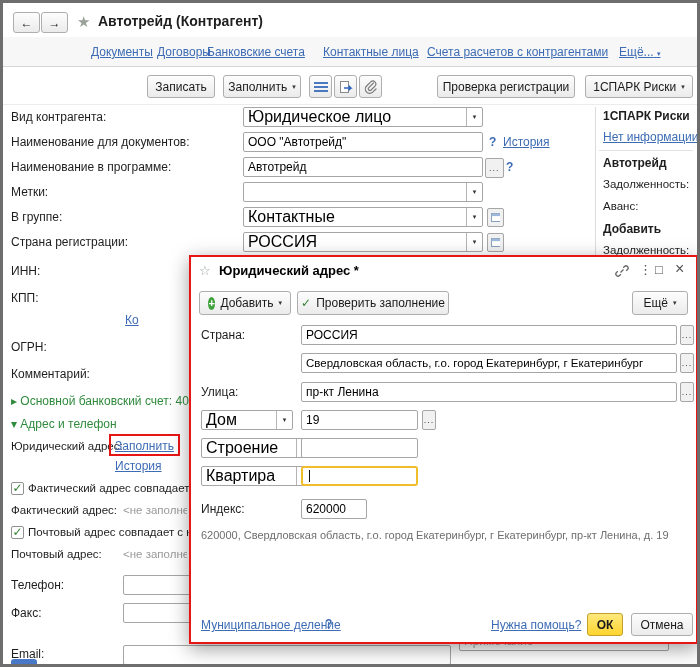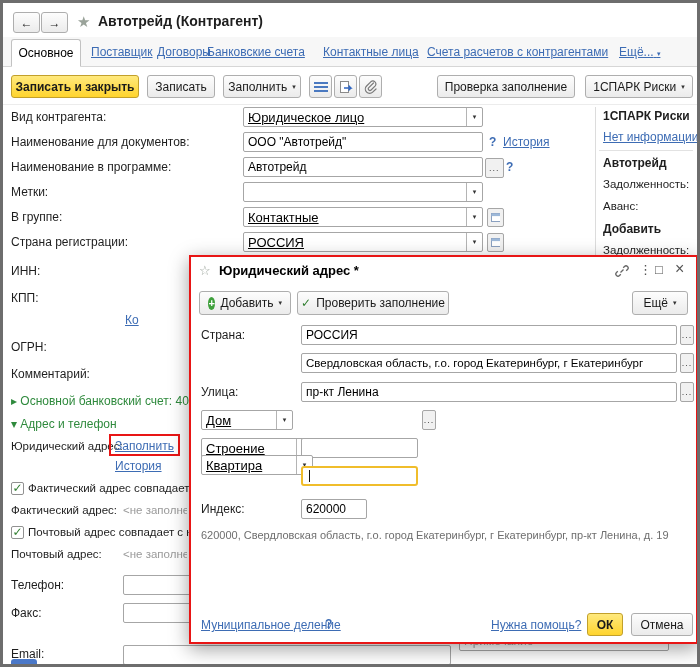--- a/index.html
+++ b/index.html
@@ -5,21 +5,21 @@
   html,body{margin:0;padding:0;background:#fff;}
   #app{position:relative;width:700px;height:667px;border:3px solid #6d6d6d;box-sizing:border-box;
        background:#fff;overflow:hidden;font-family:"Liberation Sans","DejaVu Sans",sans-serif;}
   .abs{position:absolute;}
   .lbl{position:absolute;font-size:12px;color:#1e1e1e;white-space:nowrap;}
   .small{font-size:11.5px;}
   .inp{position:absolute;box-sizing:border-box;height:20px;border:1px solid #a6a6a6;border-radius:2px;
        background:#fff;font-size:12px;padding:0 4px;font-family:inherit;color:#000;outline:none;}
   .sel{position:absolute;box-sizing:border-box;height:20px;border:1px solid #a6a6a6;border-radius:2px;
        background:#fff;display:flex;align-items:center;}
-  .sel .v{flex:1;font-size:13px;padding-left:4px;white-space:nowrap;overflow:hidden;text-decoration:underline;}
+  .sel .v{flex:1;font-size:16px;padding-left:4px;white-space:nowrap;overflow:hidden;}
   .sel .dd{width:15px;height:100%;border-left:1px solid #b4b4b4;display:flex;align-items:center;
        justify-content:center;font-size:7px;color:#333;}
   .btn{position:absolute;box-sizing:border-box;height:23px;background:linear-gradient(#fdfdfd,#ebebeb);
        border:1px solid #aeaeae;border-radius:3px;font-size:12px;color:#1a1a1a;display:flex;
        align-items:center;justify-content:center;gap:5px;padding:0 8px;white-space:nowrap;}
   .btn .car{font-size:7px;color:#333;}
   .yellow{background:linear-gradient(#ffe97d,#ffd42e);border-color:#c2a02b;font-weight:700;}
   .mini{position:absolute;box-sizing:border-box;height:20px;background:#f1f1f1;border:1px solid #a6a6a6;
        border-radius:2px;font-size:9px;letter-spacing:1px;color:#444;display:flex;align-items:center;
        justify-content:center;padding:0 3px;}
@@ -58,29 +58,27 @@
       <span>←</span>
     </div>
   <div class="btn" style="left:38px;top:9px;width:27px;height:21px;padding:0">
       <span>→</span>
     </div>
   <span class="star" style="left:74px;top:10px">★</span>
   <div class="lbl bold" style="left:95px;top:10px;font-size:14px">Автотрейд (Контрагент)</div>
 
   <div class="tabsbg"></div>
   <div class="hline" style="left:0;top:63px;width:694px"></div>
-  <div class="tabactive" style="left:8px;top:36px;width:70px;height:28px;line-height:27px">Основное</div>
-  <a class="tablink" style="left:88px;top:42px">Поставщик</a>
+  <a class="tablink" style="left:88px;top:42px">Документы</a>
   <a class="tablink" style="left:154px;top:42px">Договоры</a>
   <a class="tablink" style="left:204px;top:42px">Банковские счета</a>
   <a class="tablink" style="left:320px;top:42px">Контактные лица</a>
   <a class="tablink" style="left:424px;top:42px">Счета расчетов с контрагентами</a>
   <a class="tablink" style="left:616px;top:42px"><span>Ещё...</span> <span style="font-size:7px;text-decoration:none">▾</span></a>
 
-  <div class="btn yellow" style="left:8px;top:72px;width:128px">Записать и закрыть</div>
   <div class="btn" style="left:144px;top:72px;width:68px">Записать</div>
   <div class="btn" style="left:220px;top:72px;width:78px">
       <span>Заполнить</span>
       <span class="car">▾</span>
     </div>
   <div class="btn" style="left:306px;top:72px;width:23px;padding:0">
     <svg width="14" height="12">
         <g fill="#4a79c0">
           <rect x="0" y="1" width="14" height="2"></rect>
           <rect x="0" y="5" width="14" height="2"></rect>
@@ -92,21 +90,21 @@
     <svg width="14" height="14">
         <rect x="1.5" y="1.5" width="8" height="11" fill="#fff" stroke="#8a8a8a"></rect>
         <path d="M5 8 h7 l-2.5 -2.5 M12 8 l-2.5 2.5" stroke="#2f66c2" fill="none" stroke-width="1.4"></path>
       </svg>
   </div>
   <div class="btn" style="left:356px;top:72px;width:23px;padding:0">
     <svg width="13" height="14" viewBox="0 0 13 14">
         <path d="M9.5 3 L4.8 7.7 a1.6 1.6 0 0 0 2.3 2.3 L11.2 5.8 a3 3 0 0 0 -4.2 -4.2 L2.6 6 a4.3 4.3 0 0 0 6.1 6.1 L12 9" fill="none" stroke="#7a7a7a" stroke-width="1.2" stroke-linecap="round"></path>
       </svg>
   </div>
-  <div class="btn" style="left:434px;top:72px;width:138px">Проверка заполнение</div>
+  <div class="btn" style="left:434px;top:72px;width:138px">Проверка регистрации</div>
   <div class="btn" style="left:582px;top:72px;width:108px">
       <span>1СПАРК Риски</span>
       <span class="car">▾</span>
     </div>
   <div class="hline" style="left:0;top:101px;width:694px;background:#ececec"></div>
 
   <div class="lbl" style="left:8px;top:107px">Вид контрагента:</div>
   <div class="sel" style="left:240px;top:104px;width:240px">
     <span class="v">Юридическое лицо</span>
       <span class="dd">▾</span>
@@ -238,29 +236,30 @@
     <div class="mini" style="left:489px;top:96px;width:14px">...</div>
 
     <div class="lbl" style="left:10px;top:128px">Улица:</div>
     <input class="inp" style="left: 110px; top: 125px; width: 376px;" value="пр-кт Ленина">
     <div class="mini" style="left:489px;top:125px;width:14px">...</div>
 
     <div class="sel" style="left:10px;top:153px;width:92px">
       <span class="v">Дом</span>
         <span class="dd">▾</span>
     </div>
+    <input class="inp" style="left: 110px; top: 153px; width: 117px;" value="19">
     <div class="mini" style="left:231px;top:153px;width:14px">...</div>
 
     <div class="sel" style="left:10px;top:181px;width:112px">
       <span class="v">Строение</span>
         <span class="dd">▾</span>
     </div>
     <input class="inp" style="left: 110px; top: 181px; width: 117px;">
 
-    <div class="sel" style="left:10px;top:198px;width:112px">
+    <div class="sel" style="left:10px;top:209px;width:112px">
       <span class="v">Квартира</span>
         <span class="dd">▾</span>
     </div>
     <div class="inp focus" style="left:110px;top:209px;width:117px">
         <span class="caret-line"></span>
       </div>
 
     <div class="lbl" style="left:10px;top:245px">Индекс:</div>
     <input class="inp" style="left: 110px; top: 242px; width: 66px;" value="620000">
 

